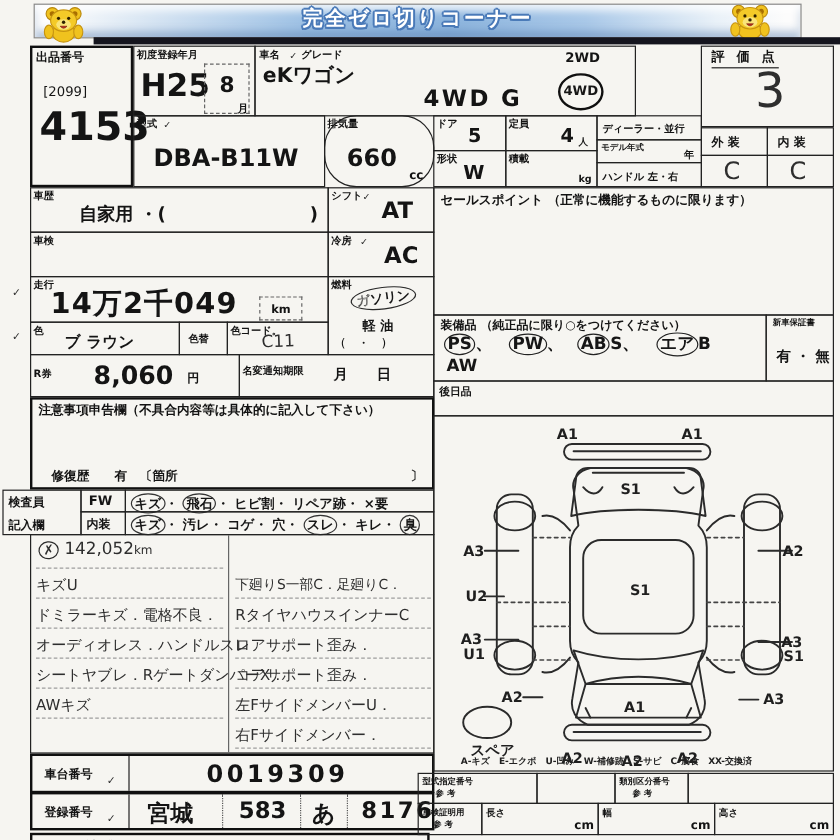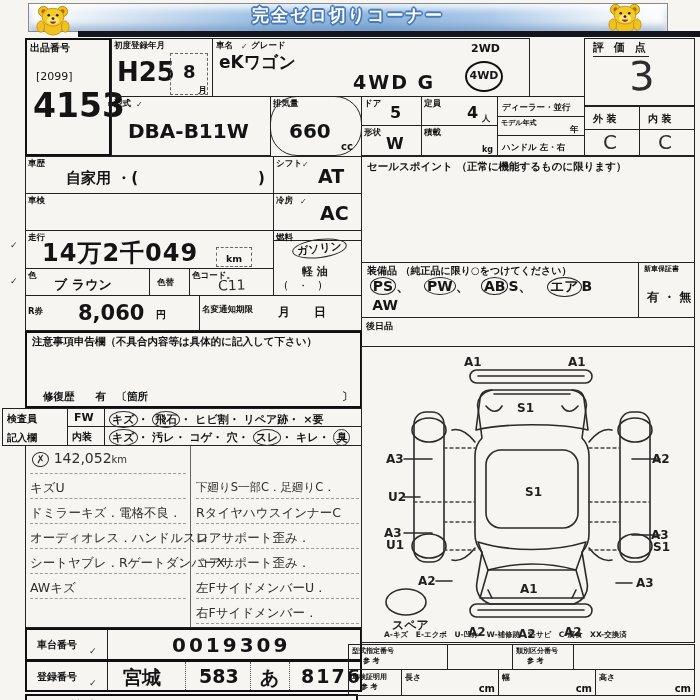--- a/index.html
+++ b/index.html
@@ -162,21 +162,21 @@
   </div>
   <div class="c" style="left:273px;top:156px;width:89px;height:38px;">
     <span class="l" style="left:2px;top:1px;">シフト</span>
     <span class="l hw" style="left:28px;top:3px;font-size:8px;">✓</span>
     <span class="v" style="left:44px;top:8px;font-size:19px;">AT</span>
   </div>
 
   <div class="c" style="left:25px;top:193px;width:249px;height:38px;">
     <span class="l" style="left:2px;top:1px;">車検</span>
   </div>
-  <div class="c" style="left:273px;top:193px;width:89px;height:48px;text-align:right;">
+  <div class="c" style="left:273px;top:193px;width:89px;height:38px;text-align:right;">
     <span class="l" style="left:2px;top:1px;">冷房</span>
     <span class="l hw" style="left:26px;top:3px;font-size:8px;">✓</span>
     <span class="v" style="left:46px;top:8px;font-size:19px;">AC</span>
   </div>
 
   <div class="c" style="left:25px;top:230px;width:249px;height:39px;">
     <span class="l" style="left:2px;top:1px;">走行</span>
     <span class="v" style="left:16px;top:6px;font-size:24px;letter-spacing:1px;">14万2千049</span>
     <span class="db" style="left:190px;top:16px;width:36px;height:20px;"></span>
     <span class="l" style="left:200px;top:22px;font-size:9.5px;">km</span>

